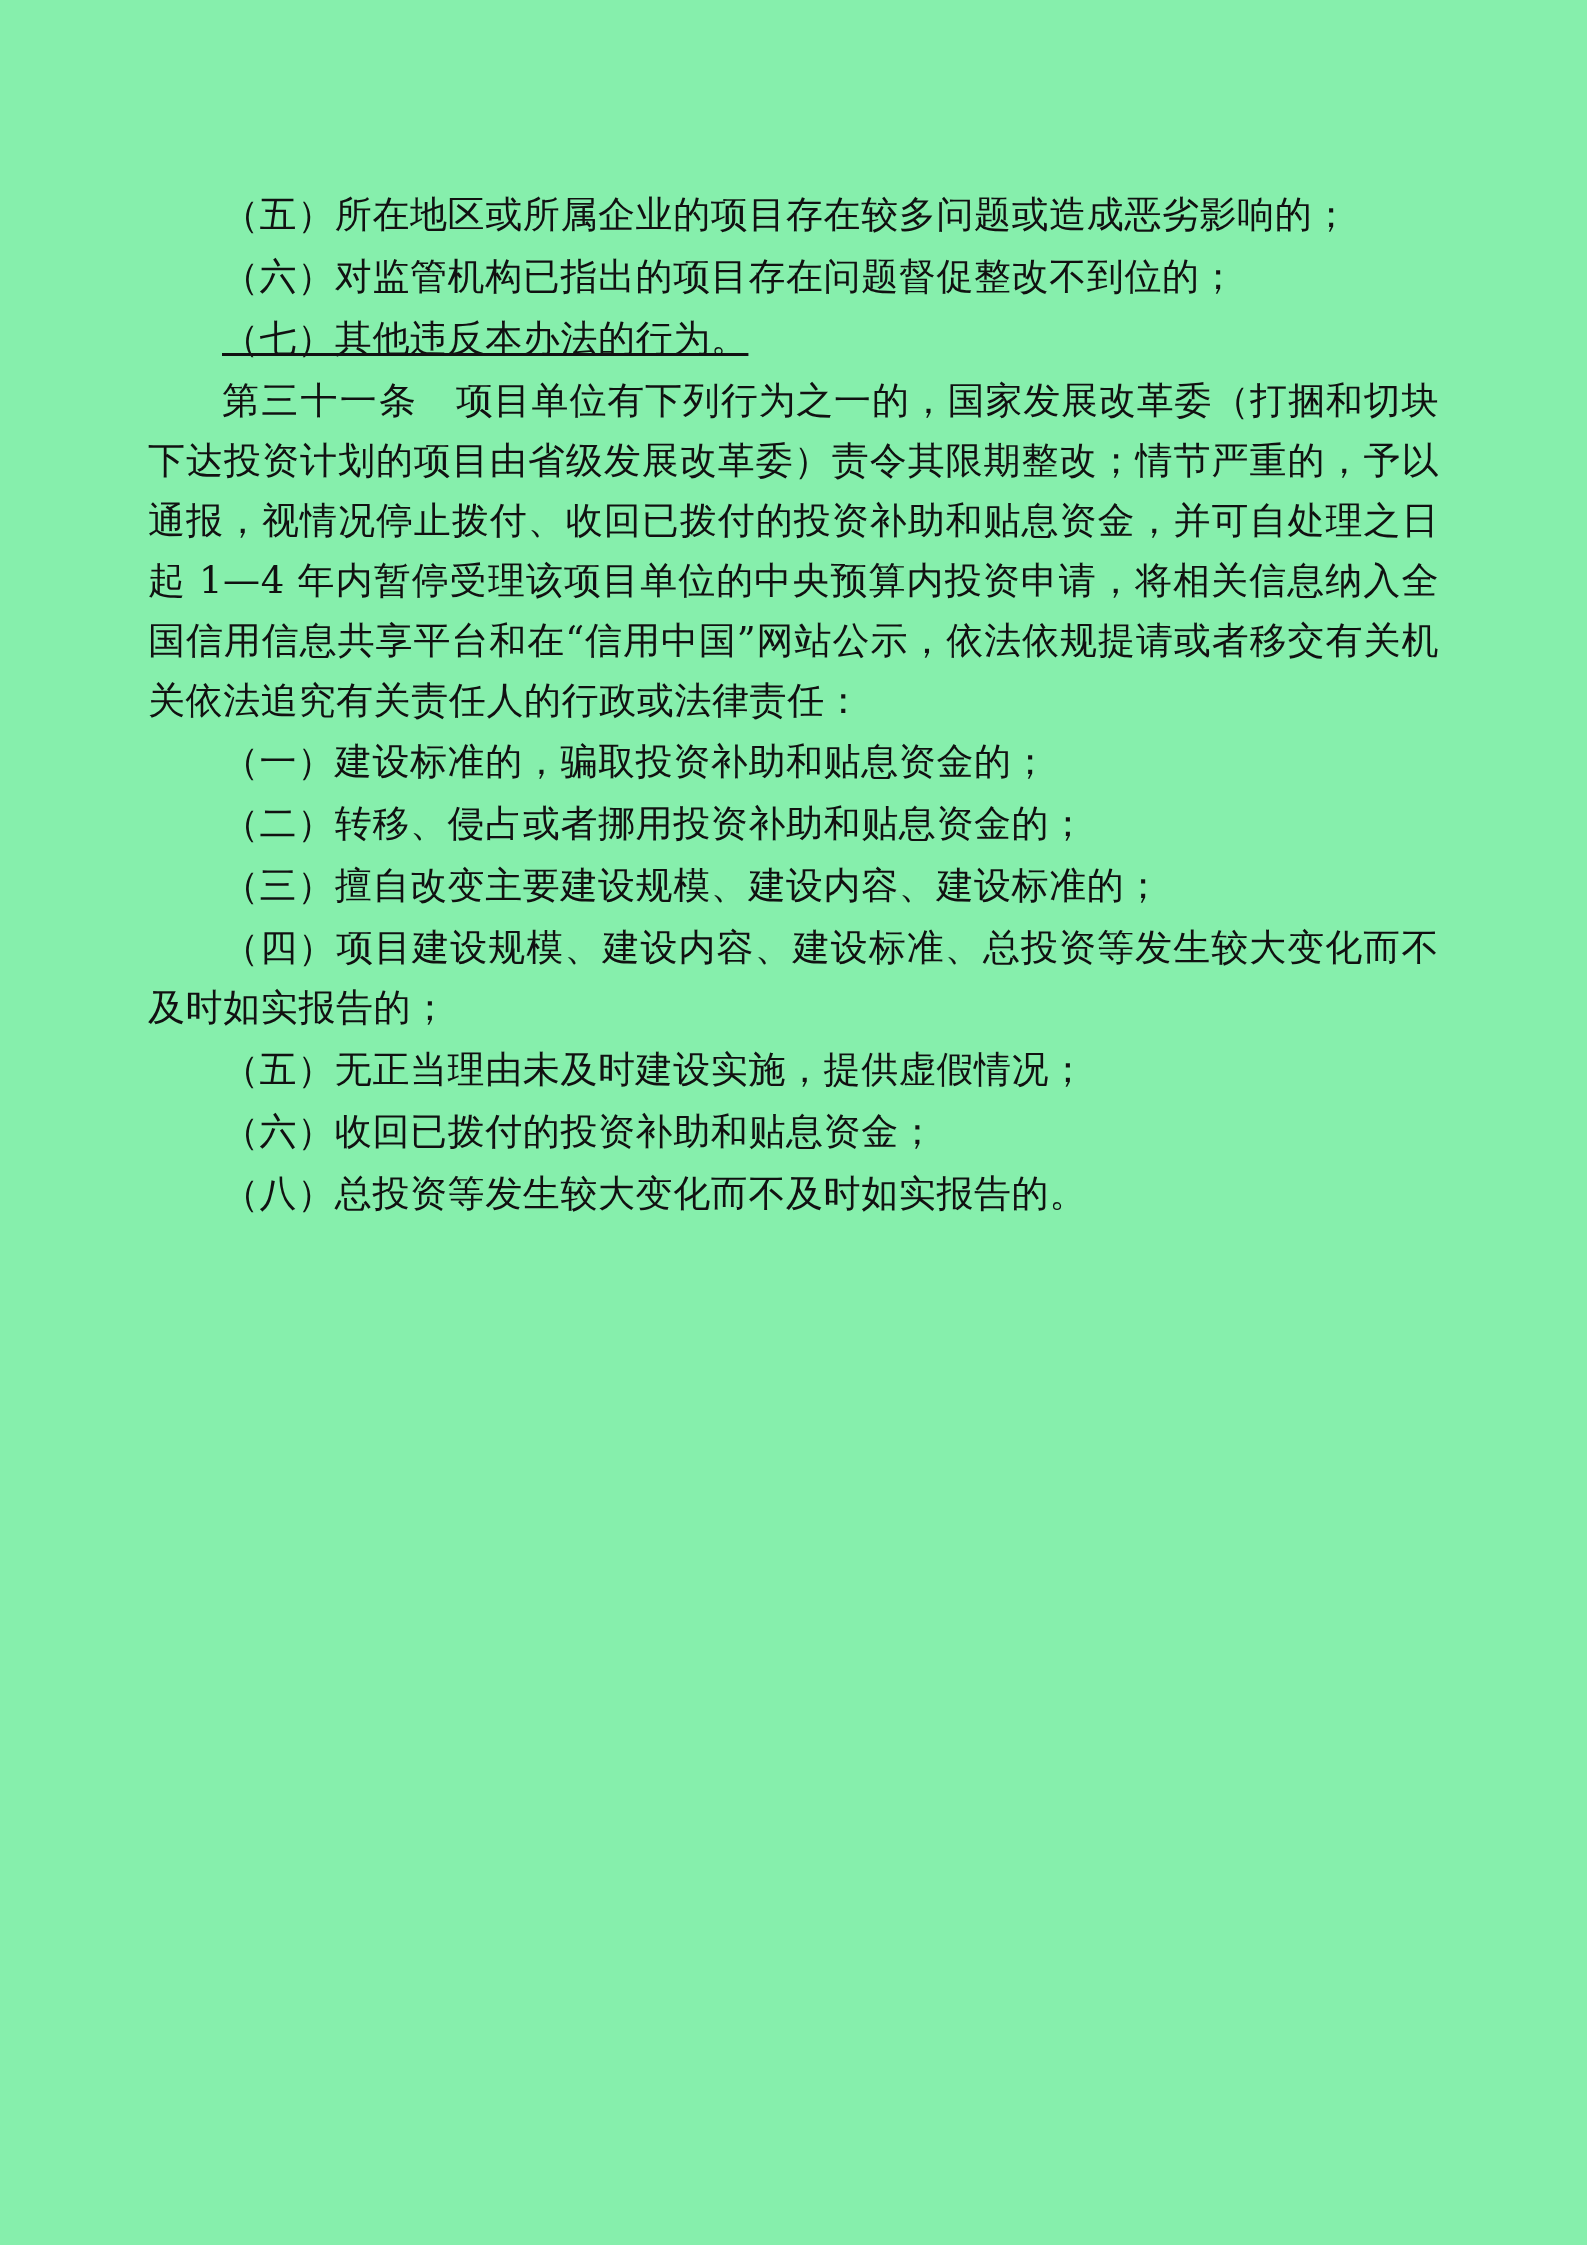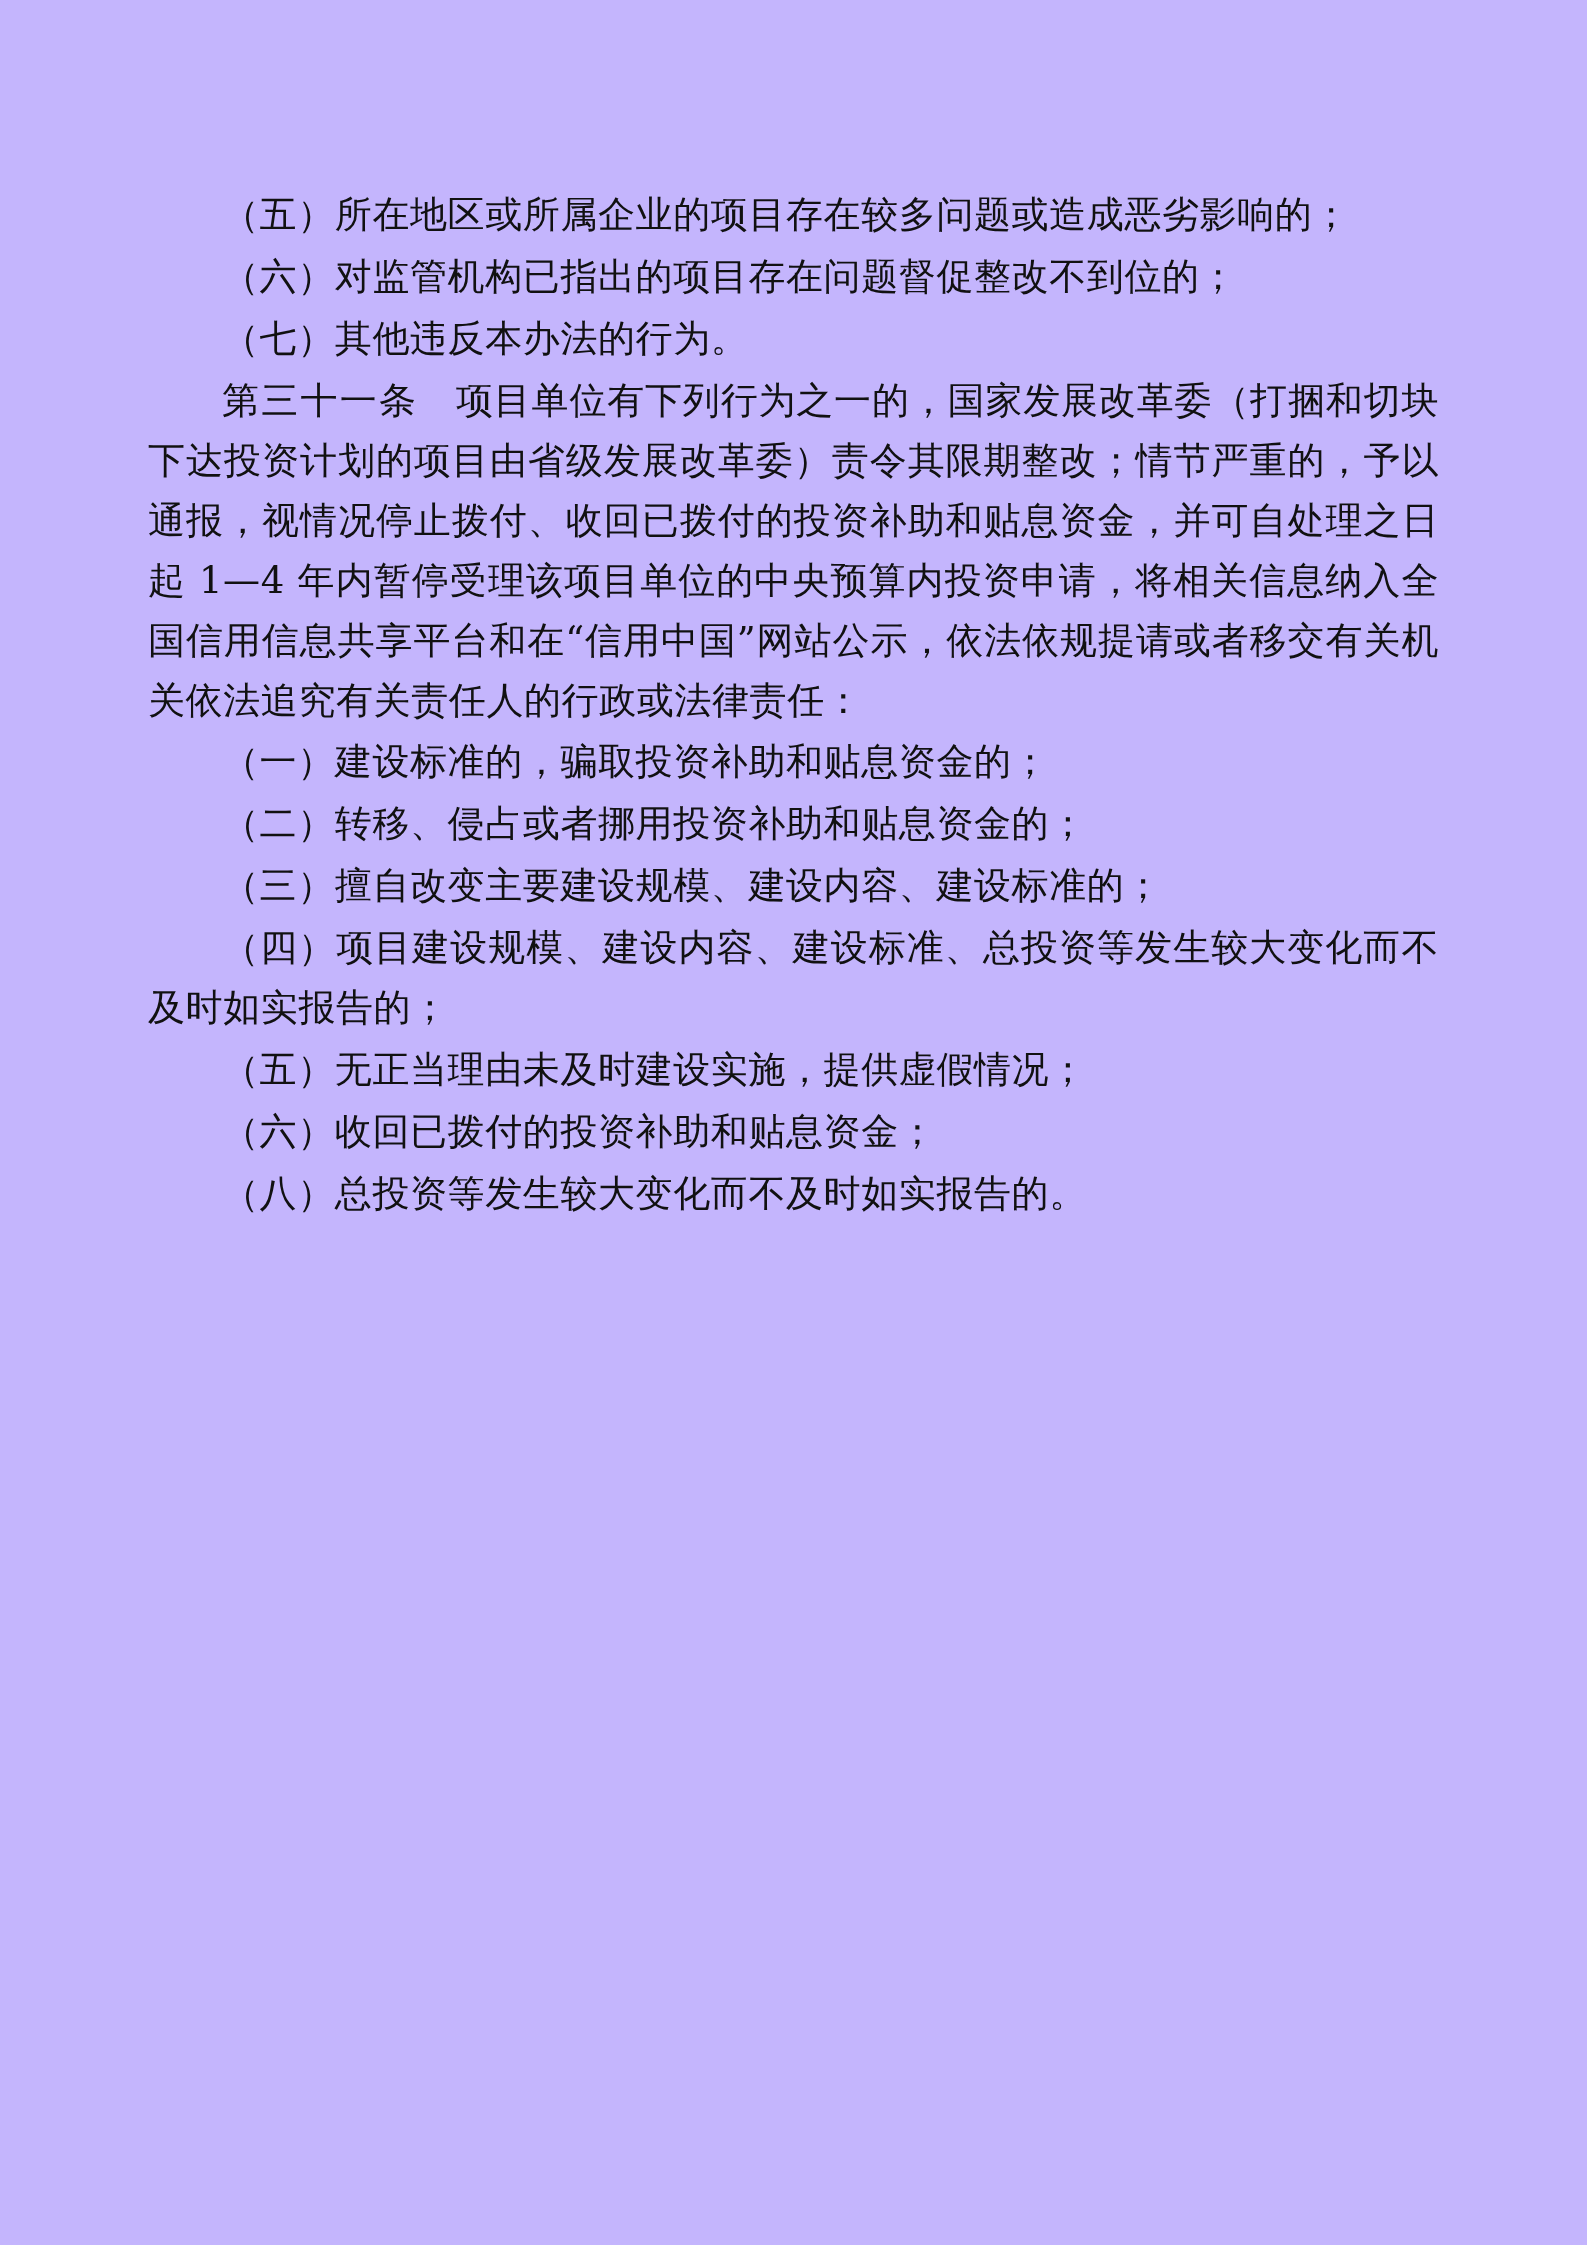--- a/index.html
+++ b/index.html
@@ -12,39 +12,40 @@
     height: 2245px;
     font-family: "DejaVu Serif", "Liberation Serif", serif;
     color: #111111;
     overflow: hidden;
   }
   .page {
     box-sizing: border-box;
     width: 1587px;
     height: 2245px;
     padding: 185px 148px 120px 148px;
-    background: #c4b5fd;
+    background: #86efac;
   }
   .doc-body {
     font-size: 37px;
     line-height: 1.62;
     letter-spacing: 0.6px;
     text-align: justify;
     text-justify: inter-ideograph;
   }
   p.para {
     margin: 0 0 2px 0;
     text-indent: 2em;
   }
   .article-head {
     font-weight: normal;
     letter-spacing: 2px;
   }
   .gap-after {
     margin-bottom: 4px;
+    text-decoration: underline;
   }
 </style>
 </head>
 <body>
 
 <div class="page">
   <div class="doc-body">
 
     <p class="para">（五）所在地区或所属企业的项目存在较多问题或造成恶劣影响的；</p>
 

